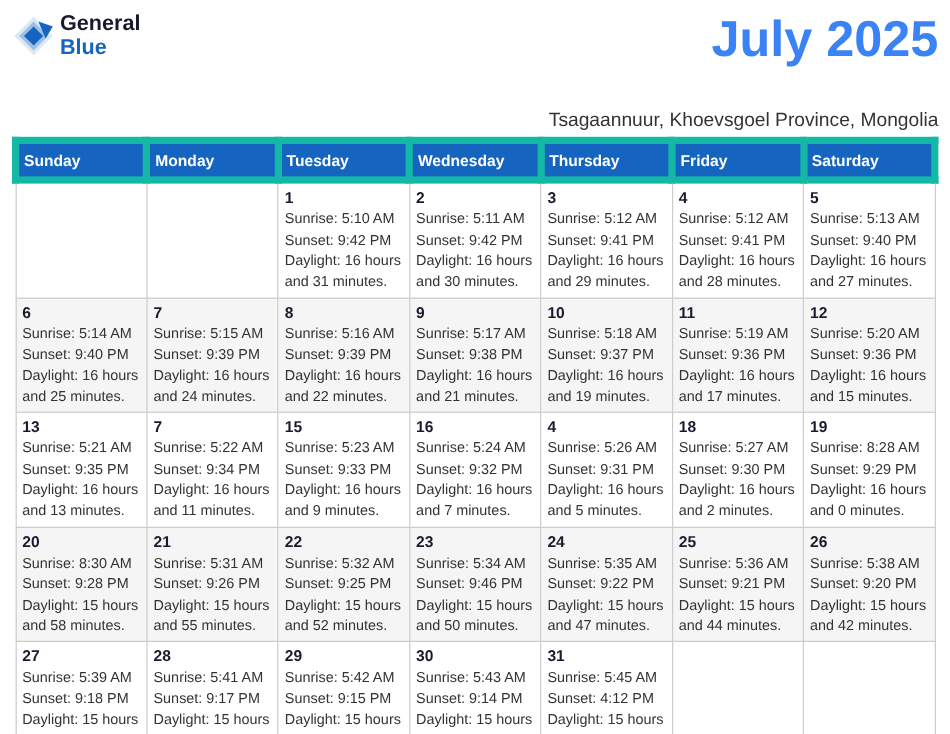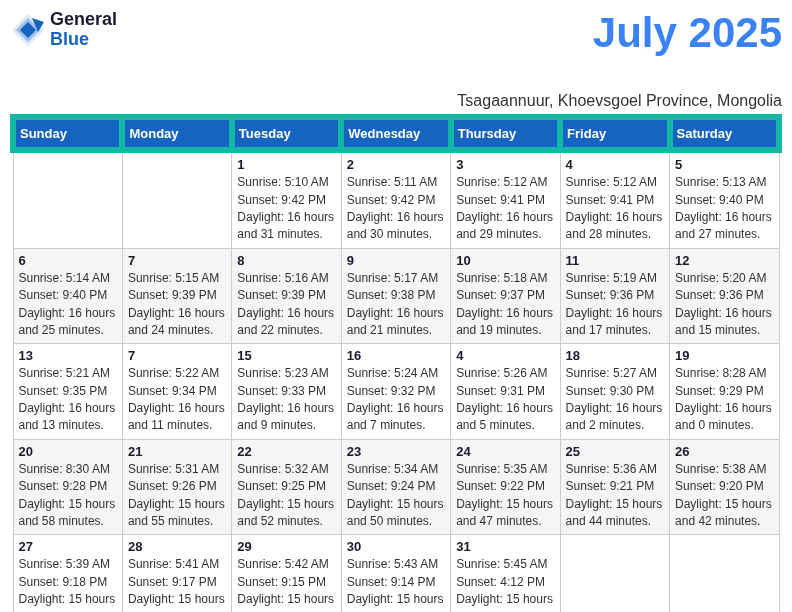--- a/index.html
+++ b/index.html
@@ -269,21 +269,21 @@
         </td>
         <td>
           <span class="day-number">22</span>
           <div class="cell-text" style="white-space: pre-line;">Sunrise: 5:32 AM
 Sunset: 9:25 PM
 Daylight: 15 hours and 52 minutes.</div>
         </td>
         <td>
           <span class="day-number">23</span>
           <div class="cell-text" style="white-space: pre-line;">Sunrise: 5:34 AM
-Sunset: 9:24 PM
+Sunset: 9:46 PM
 Daylight: 15 hours and 50 minutes.</div>
         </td>
         <td>
           <span class="day-number">24</span>
           <div class="cell-text" style="white-space: pre-line;">Sunrise: 5:35 AM
 Sunset: 9:22 PM
 Daylight: 15 hours and 47 minutes.</div>
         </td>
         <td>
           <span class="day-number">25</span>

